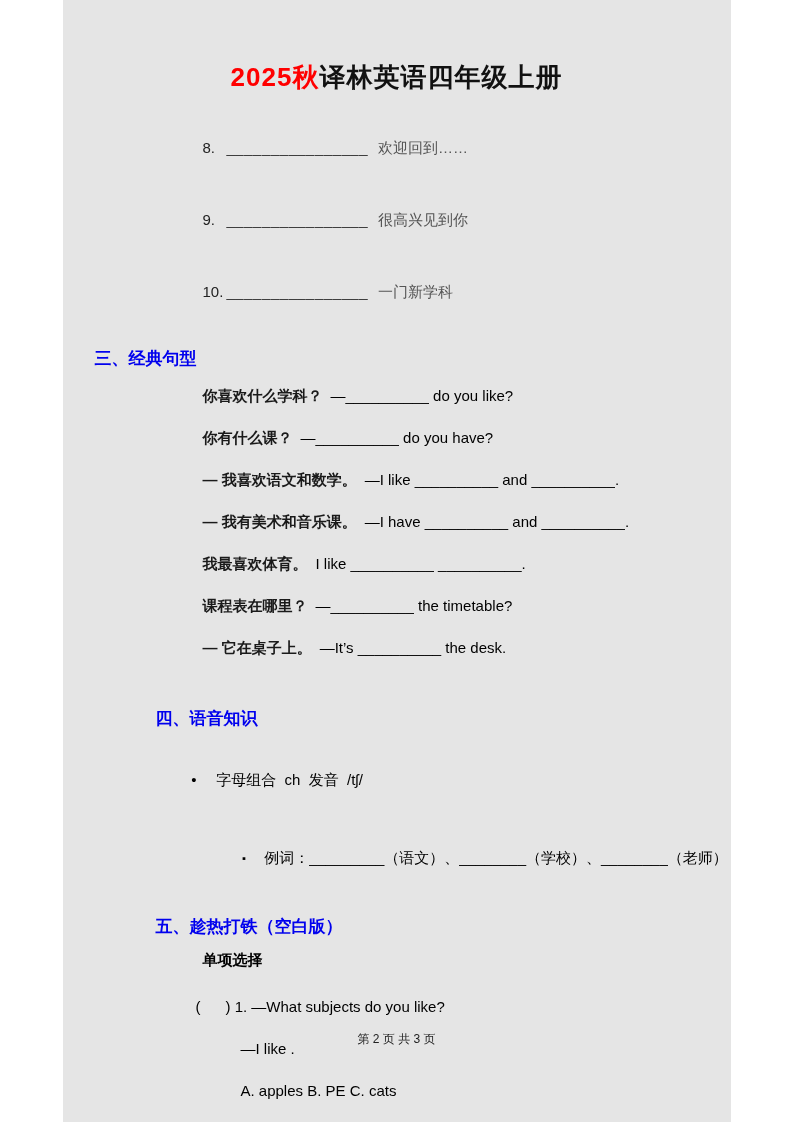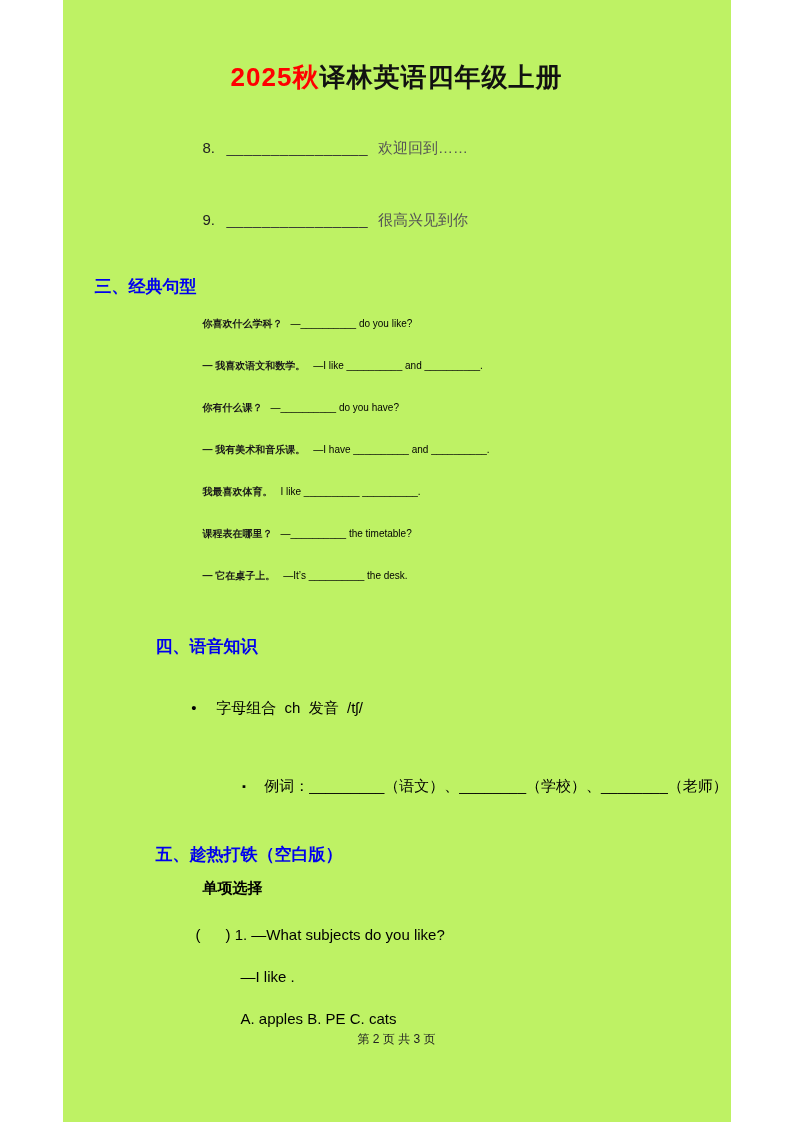--- a/index.html
+++ b/index.html
@@ -2,21 +2,21 @@
 <html><head>
 <meta charset="utf-8">
 <style>
   * { margin: 0; padding: 0; box-sizing: border-box; }
   html, body { background: #ffffff; }
   .page {
     position: relative;
     width: 668px;
     height: 1122px;
     margin: 0 auto;
-    background: #bef264;
+    background: #e5e5e5;
     font-family: "Liberation Sans", "DejaVu Sans", sans-serif;
     color: #000000;
     overflow: hidden;
   }
   .title {
     padding-top: 60px;
     text-align: center;
     font-size: 26px;
     font-weight: bold;
     line-height: 34px;
@@ -43,21 +43,21 @@
     line-height: 22px;
     margin-left: 93px;
     white-space: pre-wrap;
   }
   .sh-3 { margin-top: 26px; margin-left: 32px; }
   .sh-4 { margin-top: 50px; }
   .sh-5 { margin-top: 28px; }
 
   .sentences { margin: 16px 0 0 140px; }
   .sentence {
-    font-size: 10px;
+    font-size: 15px;
     line-height: 20px;
     margin-bottom: 22px;
     white-space: pre-wrap;
   }
   .cn { font-weight: bold; color: #1a1a1a; margin-right: 8px; }
   .en { font-weight: normal; color: #000000; }
 
   .bullet-line {
     margin: 20px 0 0 112px;
     font-size: 15px;
@@ -110,28 +110,31 @@
 
   <h1 class="title"><span class="title-red">2025秋</span><span class="title-black">译林英语四年级上册</span></h1>
 
   <div class="vocab-list">
     <div class="vocab-item">
       <span class="vocab-num">8.</span><span class="vocab-blank">________________</span><span class="vocab-cn">欢迎回到……</span>
     </div>
     <div class="vocab-item">
       <span class="vocab-num">9.</span><span class="vocab-blank">________________</span><span class="vocab-cn">很高兴见到你</span>
     </div>
+    <div class="vocab-item">
+      <span class="vocab-num">10.</span><span class="vocab-blank">________________</span><span class="vocab-cn">一门新学科</span>
+    </div>
   </div>
 
   <h2 class="section-heading sh-3">三、经典句型</h2>
 
   <div class="sentences">
     <div class="sentence"><span class="cn">你喜欢什么学科？</span><span class="en">—__________ do you like?</span></div>
+    <div class="sentence"><span class="cn">你有什么课？</span><span class="en">—__________ do you have?</span></div>
     <div class="sentence"><span class="cn">— 我喜欢语文和数学。</span><span class="en">—I like __________ and __________.</span></div>
-    <div class="sentence"><span class="cn">你有什么课？</span><span class="en">—__________ do you have?</span></div>
     <div class="sentence"><span class="cn">— 我有美术和音乐课。</span><span class="en">—I have __________ and __________.</span></div>
     <div class="sentence"><span class="cn">我最喜欢体育。</span><span class="en">I like __________ __________.</span></div>
     <div class="sentence"><span class="cn">课程表在哪里？</span><span class="en">—__________ the timetable?</span></div>
     <div class="sentence"><span class="cn">— 它在桌子上。</span><span class="en">—It’s __________ the desk.</span></div>
   </div>
 
   <h2 class="section-heading sh-4">四、语音知识</h2>
 
   <div class="bullet-line">
     <span class="bullet-marker">•</span><span>字母组合  ch  发音  /tʃ/</span>

